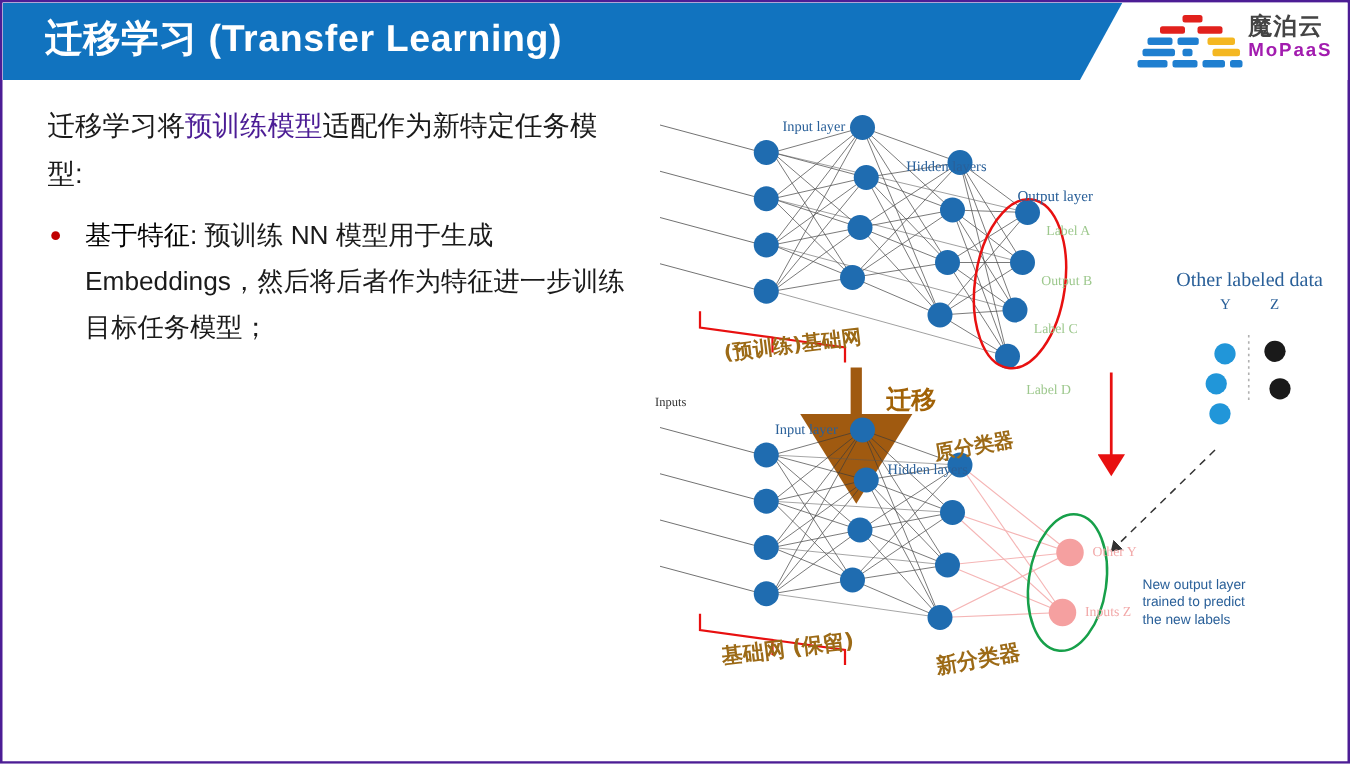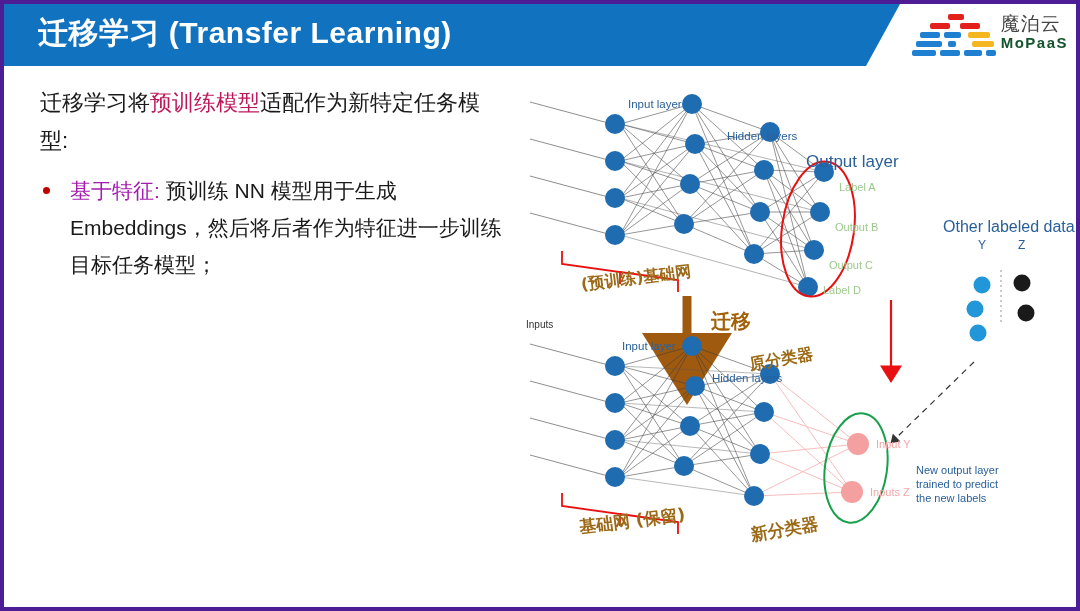--- a/index.html
+++ b/index.html
@@ -6,21 +6,21 @@
   html, body {
     width: 1080px; height: 611px;
     background: #ffffff;
     font-family: "Liberation Sans", "DejaVu Sans", sans-serif;
     overflow: hidden;
   }
   #slide {
     position: relative;
     width: 1080px; height: 611px;
     background: #ffffff;
-    border: 4px solid #4c1d95;
+    border: 2px solid #4c1d95;
     overflow: hidden;
   }
 
   
   #header {
     position: absolute; left: 0; top: 0;
     width: 1080px; height: 62px;
     background: #ffffff;
     overflow: hidden;
   }
@@ -36,66 +36,66 @@
     letter-spacing: .5px;
     white-space: nowrap;
   }
   #logo {
     position: absolute; right: 14px; top: 6px;
     width: 160px; height: 50px;
   }
   #logo-blocks { position: absolute; left: 0; top: 2px; width: 92px; height: 46px; }
   #logo-text { position: absolute; right: 2px; top: 3px; text-align: left; }
   #logo-cn {
-    font-size: 19px; font-weight: 400; color: #444444; letter-spacing: 1px;
+    font-size: 19px; font-weight: 700; color: #444444; letter-spacing: 1px;
     line-height: 21px;
   }
   #logo-en {
-    font-size: 15px; font-weight: 700; color: #14532d; letter-spacing: 1.5px;
+    font-size: 15px; font-weight: 700; color: #a21caf; letter-spacing: 1.5px;
     line-height: 17px;
   }
 
   
   #body-left {
     position: absolute; left: 36px; top: 80px;
     width: 470px;
   }
   .lead {
     font-size: 22px; color: #1a1a1a; line-height: 38px;
     width: 455px;
   }
-  .lead .hl { color: #be185d; margin-top: 40px; }
+  .lead .hl { color: #4c1d95; margin-top: 40px; }
   .bullets { margin-top: 12px; }
   .bullet {
     position: relative;
     padding-left: 30px;
     margin-bottom: 17px;
     font-size: 21px; line-height: 37px; color: #1a1a1a;
     width: 470px;
   }
   .bullet .dot {
     position: absolute; left: 3px; top: 15px;
     width: 7px; height: 7px; border-radius: 50%;
     background: #c00000;
   }
-  .bullet .head { color: #a21caf; }
+  .bullet .head { color: #000000; }
 
   
   #diagram {
     position: absolute; left: 508px; top: 68px;
     width: 572px; height: 543px;
   }
   #diagram svg { display:block; }
 
   .lbl {
     position: absolute;
     font-size: 11px;
     color: #2a6099;
     white-space: nowrap;
-    font-family: Liberation Sans, sans-serif;
+    font-family: Liberation Serif, serif;
   }
   .lbl-green { color: #9dc88d; }
   .lbl-pink  { color: #f2a8a8; }
   .lbl-dark  { color: #333333; }
   .cn-gold {
     position: absolute;
     color: #9c6a16;
     font-weight: 700;
     white-space: nowrap;
     font-family: "DejaVu Sans", sans-serif;
@@ -364,37 +364,37 @@
         <circle cx="466" cy="261" r="8.5"></circle>
       </g>
       <g fill="#1a1a1a">
         <circle cx="510" cy="211" r="8.5"></circle>
         <circle cx="514" cy="241" r="8.5"></circle>
       </g>
     </svg>
 
     <span class="lbl" style="left:116px; top:26px; font-size:11.5px;">Input layer</span>
     <span class="lbl" style="left:215px; top:58px; font-size:11.5px;">Hidden layers</span>
-    <span class="lbl" style="left:294px; top:80px; font-size:17px;">Output layer</span>
+    <span class="lbl" style="left:304px; top:80px; font-size:12px;">Output layer</span>
 
     <span class="lbl lbl-green" style="left:327px; top:109px;">Label A</span>
     <span class="lbl lbl-green" style="left:323px; top:149px;">Output B</span>
-    <span class="lbl lbl-green" style="left:317px; top:187px;">Output C</span>
-    <span class="lbl lbl-green" style="left:311px; top:212px;">Label D</span>
+    <span class="lbl lbl-green" style="left:317px; top:187px;">Label C</span>
+    <span class="lbl lbl-green" style="left:311px; top:236px;">Label D</span>
 
     <span class="cn-gold" style="left:68px; top:203px; font-size:16px; transform:rotate(-7deg); transform-origin:left top;">(预训练)基础网</span>
     <span class="cn-gold" style="left:236px; top:283px; font-size:16px; transform:rotate(-10deg); transform-origin:left top;">原分类器</span>
 
     <span class="cn-red" style="left:199px; top:236px; font-size:20px;">迁移</span>
 
     <span class="lbl lbl-dark" style="left:14px; top:247px; font-size:10px;">Inputs</span>
     <span class="lbl" style="left:110px; top:268px; font-size:11.5px;">Input layer</span>
     <span class="lbl" style="left:200px; top:300px; font-size:11.5px;">Hidden layers</span>
 
-    <span class="lbl lbl-pink" style="left:364px; top:366px;">Input Y</span>
+    <span class="lbl lbl-pink" style="left:364px; top:366px;">Other Y</span>
     <span class="lbl lbl-pink" style="left:358px; top:414px;">Inputs Z</span>
 
     <span class="cn-gold" style="left:66px; top:444px; font-size:17px; transform:rotate(-7deg); transform-origin:left top;">基础网 (保留)</span>
     <span class="cn-gold" style="left:237px; top:452px; font-size:17px; transform:rotate(-10deg); transform-origin:left top;">新分类器</span>
 
     <span class="lbl" style="left:431px; top:146px; font-size:16px;">Other labeled data</span>
     <span class="lbl" style="left:466px; top:166px; font-size:12px;">Y</span>
     <span class="lbl" style="left:506px; top:166px; font-size:12px;">Z</span>
     <span class="note" style="left:404px; top:375px;margin-top:16px;">New output layer
 trained to predict

